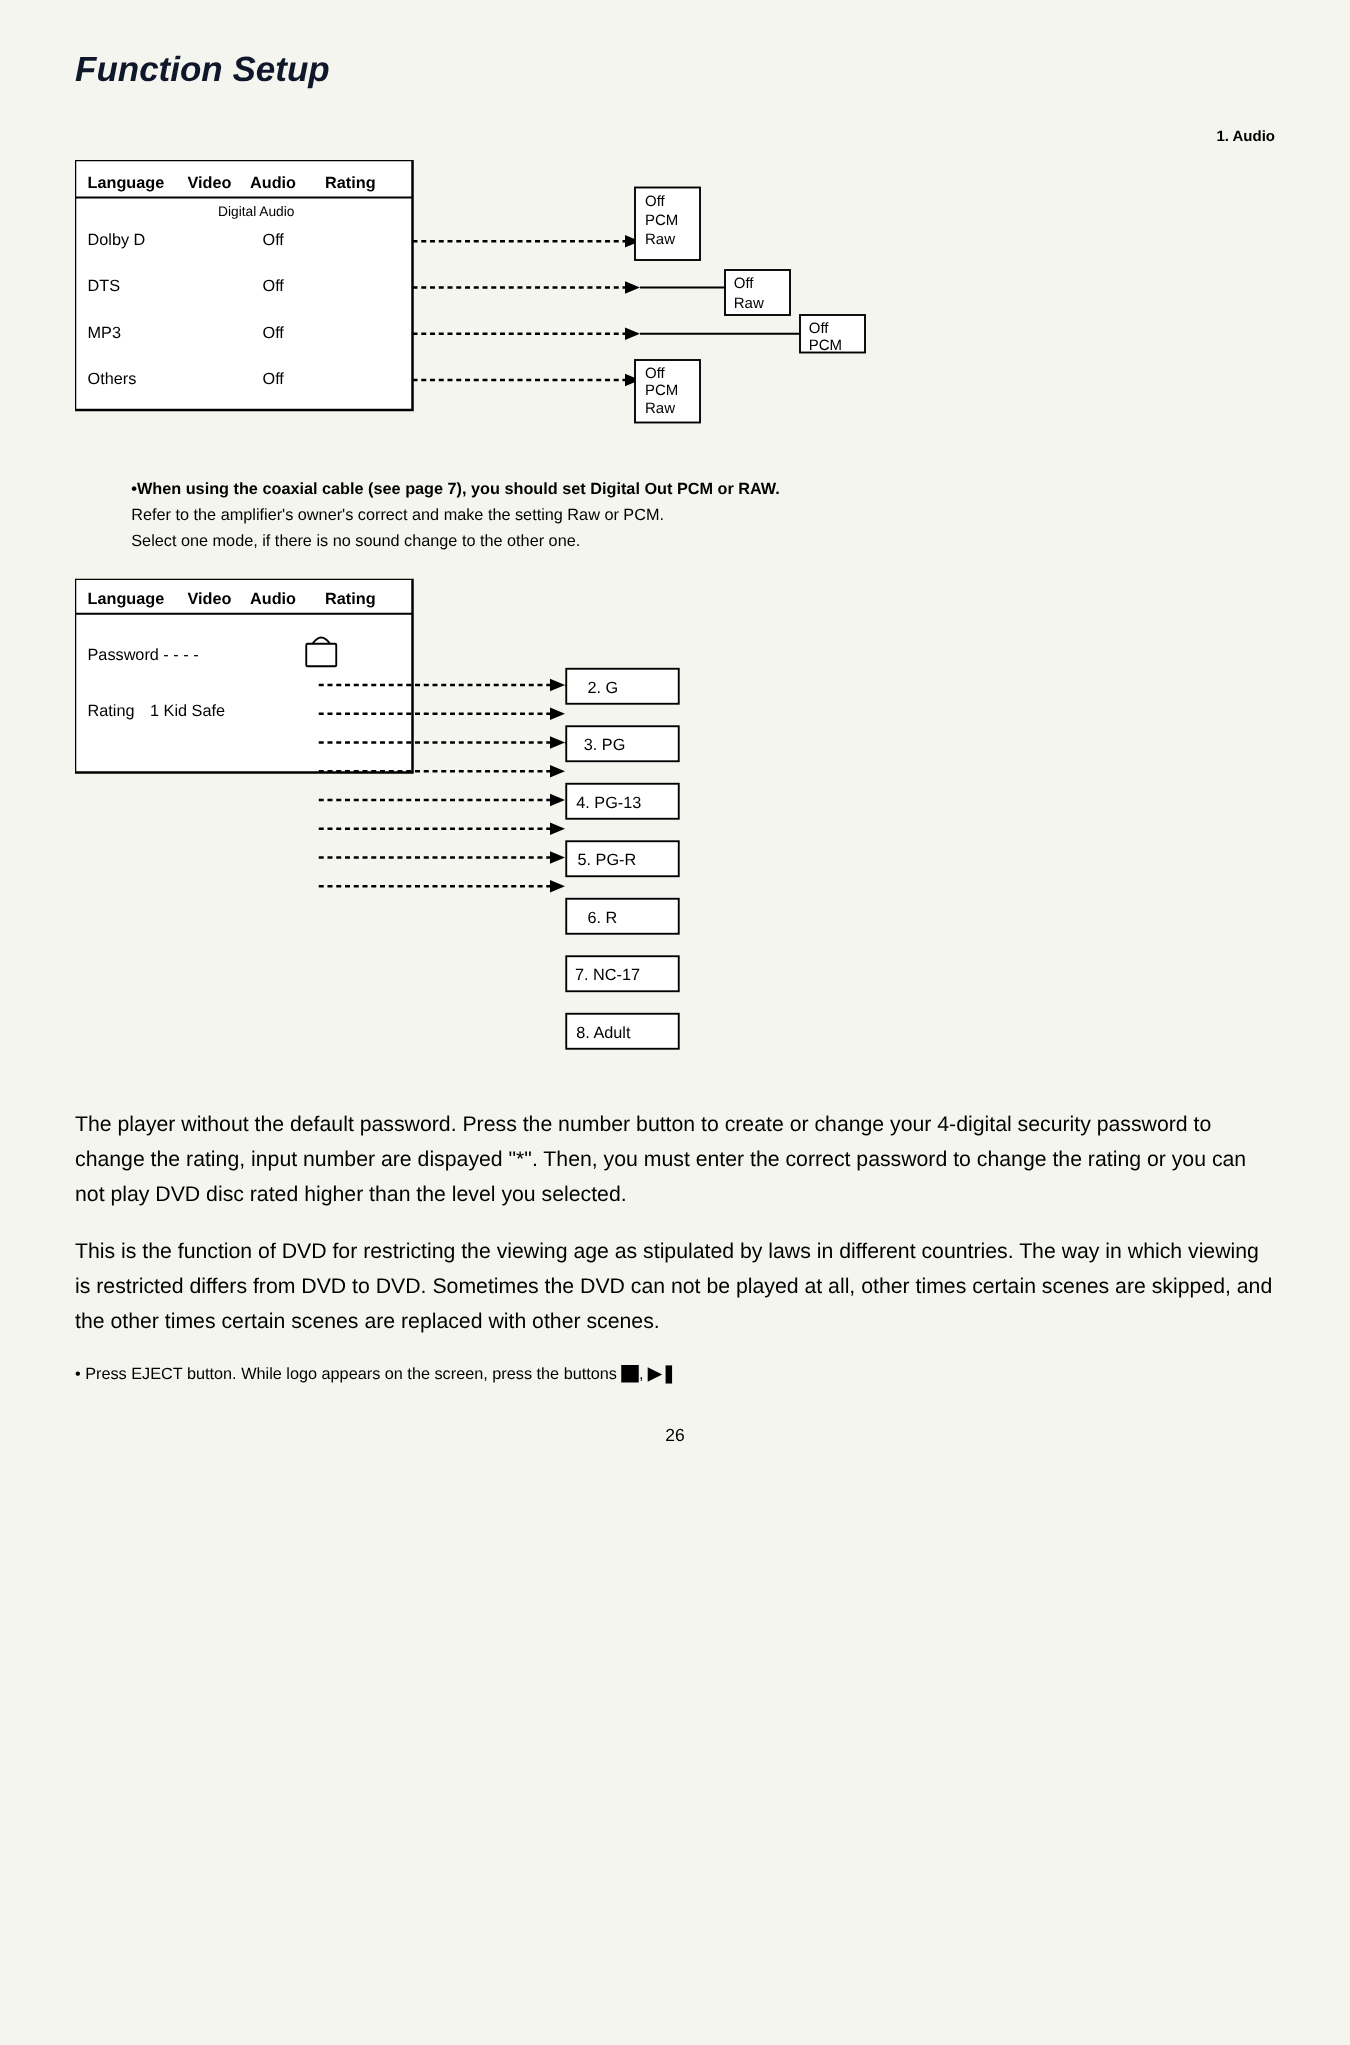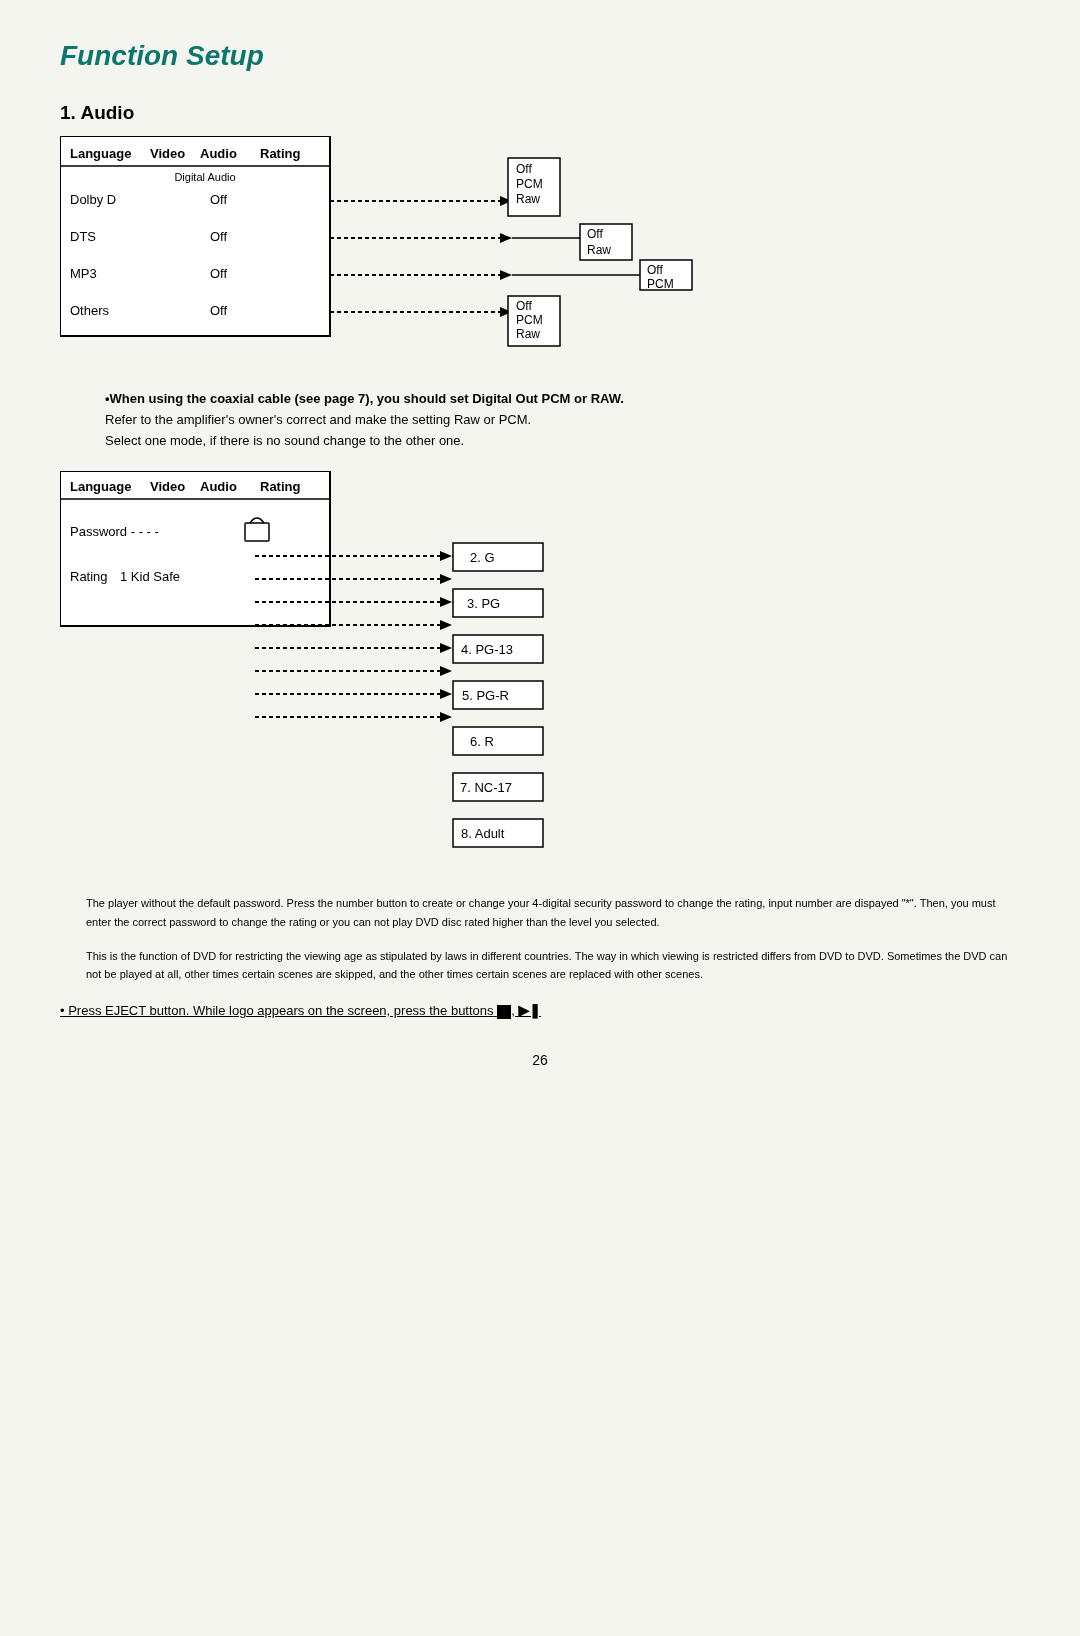--- a/index.html
+++ b/index.html
@@ -10,49 +10,48 @@
       color: #000;
       width: 1080px;
       min-height: 1636px;
       padding: 40px 60px;
     }
     .page-title {
       font-size: 28px;
       font-style: italic;
       font-weight: bold;
       margin-bottom: 30px;
-      color: #0f766e;
+      color: #0f172a;
     }
     .section-heading {
-      font-size: 19px;
+      font-size: 12px;
       font-weight: bold;
       margin-bottom: 12px;
+      text-align: right;
     }
     .note-text {
       font-size: 13px;
       margin-bottom: 20px;
       line-height: 1.6;
       margin-left: 45px;
     }
     .note-text strong {
       font-weight: bold;
     }
     .body-text {
-      font-size: 11px;
+      font-size: 17px;
       line-height: 1.65;
       margin-bottom: 16px;
-      margin-left: 26px;
     }
     .bullet-text {
       font-size: 13px;
       line-height: 1.65;
       margin-bottom: 16px;
       padding-left: 14px;
       text-indent: -14px;
-      text-decoration: underline;
     }
     .page-number {
       text-align: center;
       font-size: 14px;
       margin-top: 30px;
     }
     
     .diagram-svg-container {
       position: relative;
       margin-bottom: 20px;

